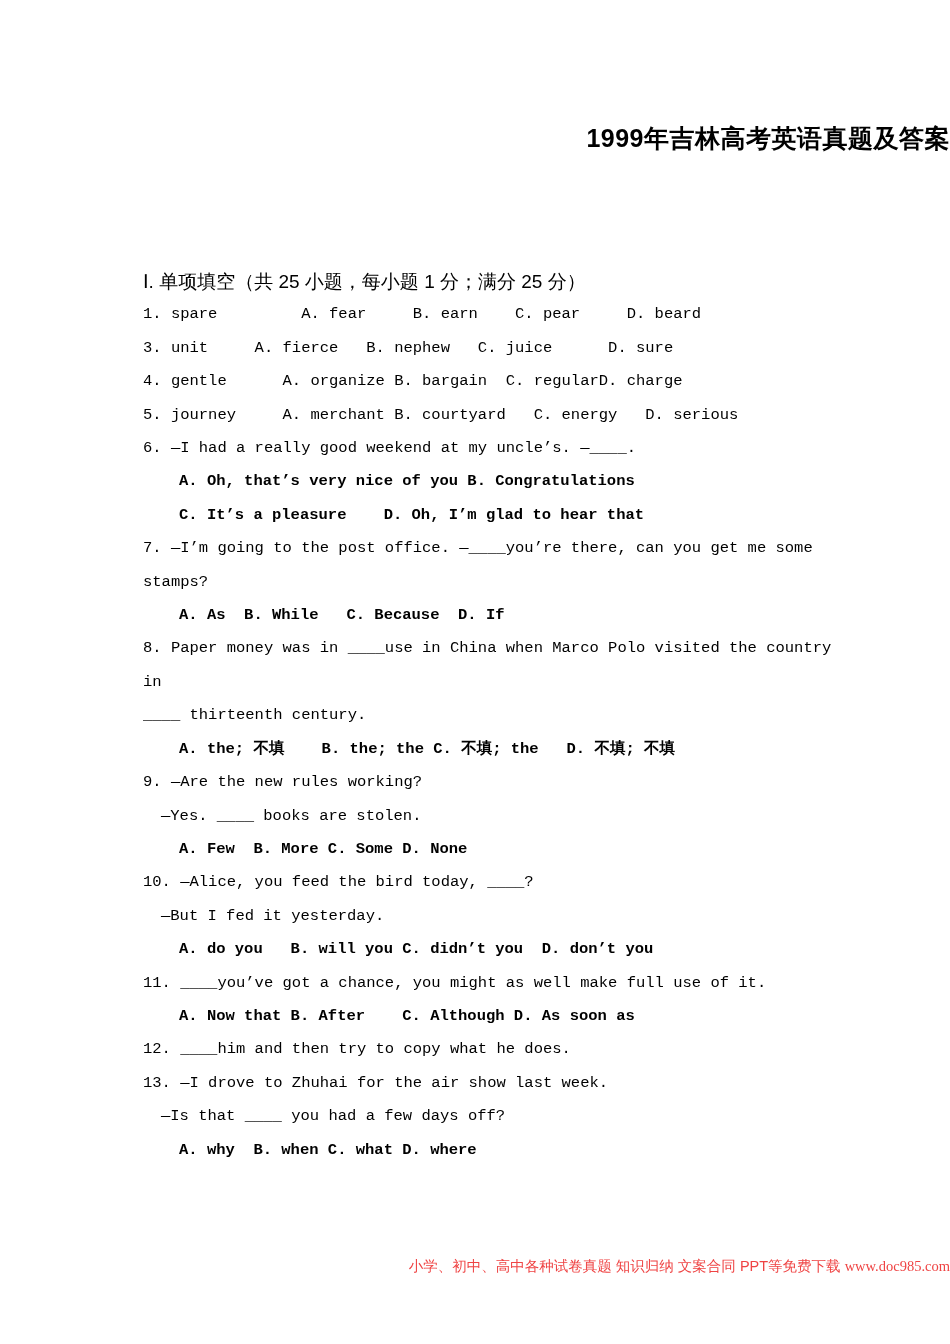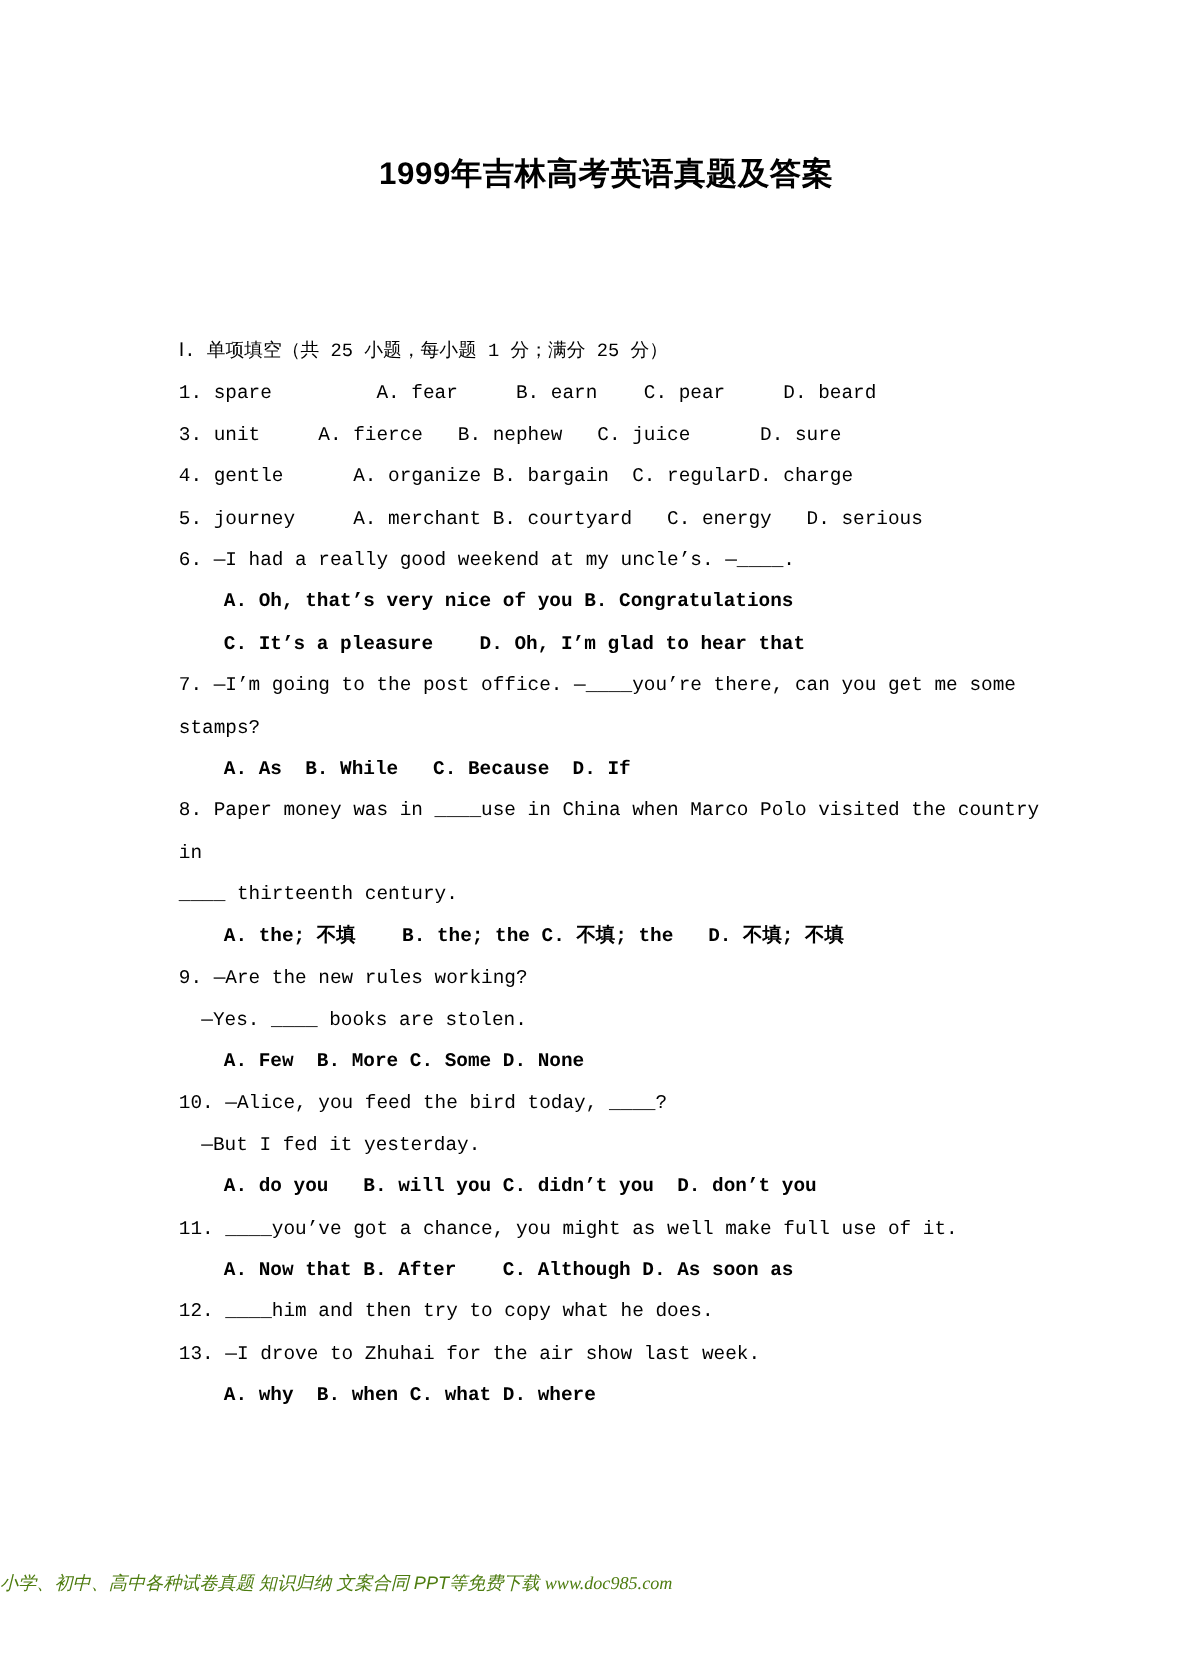--- a/index.html
+++ b/index.html
@@ -16,21 +16,21 @@
     overflow: hidden;
   }
   .page {
     width: 950px;
     height: 1344px;
     box-sizing: border-box;
     padding: 0;
     position: relative;
   }
   .doc-title {
-    text-align: center;
+    text-align: right;
     font-family: "Liberation Sans", sans-serif;
     font-weight: bold;
     font-size: 25px;
     letter-spacing: 0.5px;
     margin: 0;
     padding-top: 122px;
     padding-left: 20px;
   }
   .content {
     margin-top: 110px;
@@ -38,43 +38,42 @@
     padding-right: 118px;
   }
   .line {
     font-family: "Liberation Mono", monospace;
     font-size: 15.5px;
     line-height: 33.4px;
     white-space: pre-wrap;
     color: #000;
   }
   .line.cn {
-    font-family: Liberation Mono, monospace;
-    font-size: 15px;
+    font-family: Liberation Sans, sans-serif;
+    font-size: 19px;
   }
   .indent-1 {
     padding-left: 36px;
     font-weight: bold;
   }
   .indent-half {
     padding-left: 18px;
   }
   .hang {
     text-indent: 0;
   }
   .footer {
     position: absolute;
     left: 0;
     right: 0;
     bottom: 68px;
-    text-align: left;
+    text-align: right;
     font-family: "Liberation Sans", sans-serif;
     font-size: 14.5px;
-    color: #4d7c0f;
-    font-style: italic;
+    color: #ef4444;
   }
   .footer .site {
     font-family: "Liberation Serif", serif;
   }
 </style>
 </head>
 <body>
 
 <div class="page">
 
@@ -100,20 +99,21 @@
     <div class="line">9. —Are the new rules working?</div>
     <div class="line indent-half">—Yes. ____ books are stolen.</div>
     <div class="line indent-1">A. Few  B. More C. Some D. None</div>
     <div class="line">10. —Alice, you feed the bird today, ____?</div>
     <div class="line indent-half">—But I fed it yesterday.</div>
     <div class="line indent-1">A. do you   B. will you C. didn’t you  D. don’t you</div>
     <div class="line">11. ____you’ve got a chance, you might as well make full use of it.</div>
     <div class="line indent-1">A. Now that B. After    C. Although D. As soon as</div>
     <div class="line">12. ____him and then try to copy what he does.</div>
     <div class="line">13. —I drove to Zhuhai for the air show last week.</div>
+    <div class="line indent-half">—Is that ____ you had a few days off?</div>
     <div class="line indent-1">A. why  B. when C. what D. where</div>
 
   </div>
 
   <div class="footer">
     <span>小学、初中、高中各种试卷真题 知识归纳 文案合同 PPT等免费下载</span>
     <span class="site">www.doc985.com</span>
   </div>
 
 </div>

